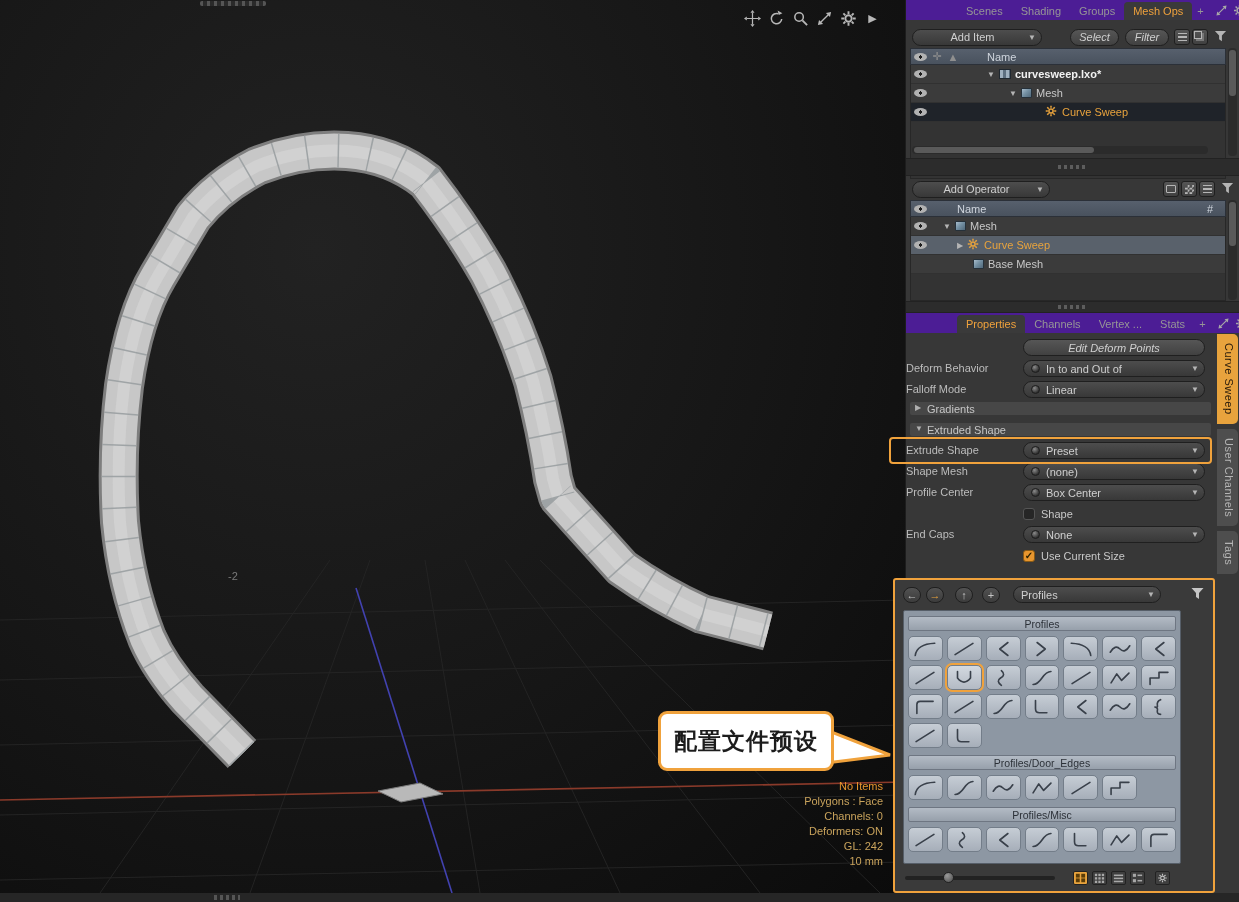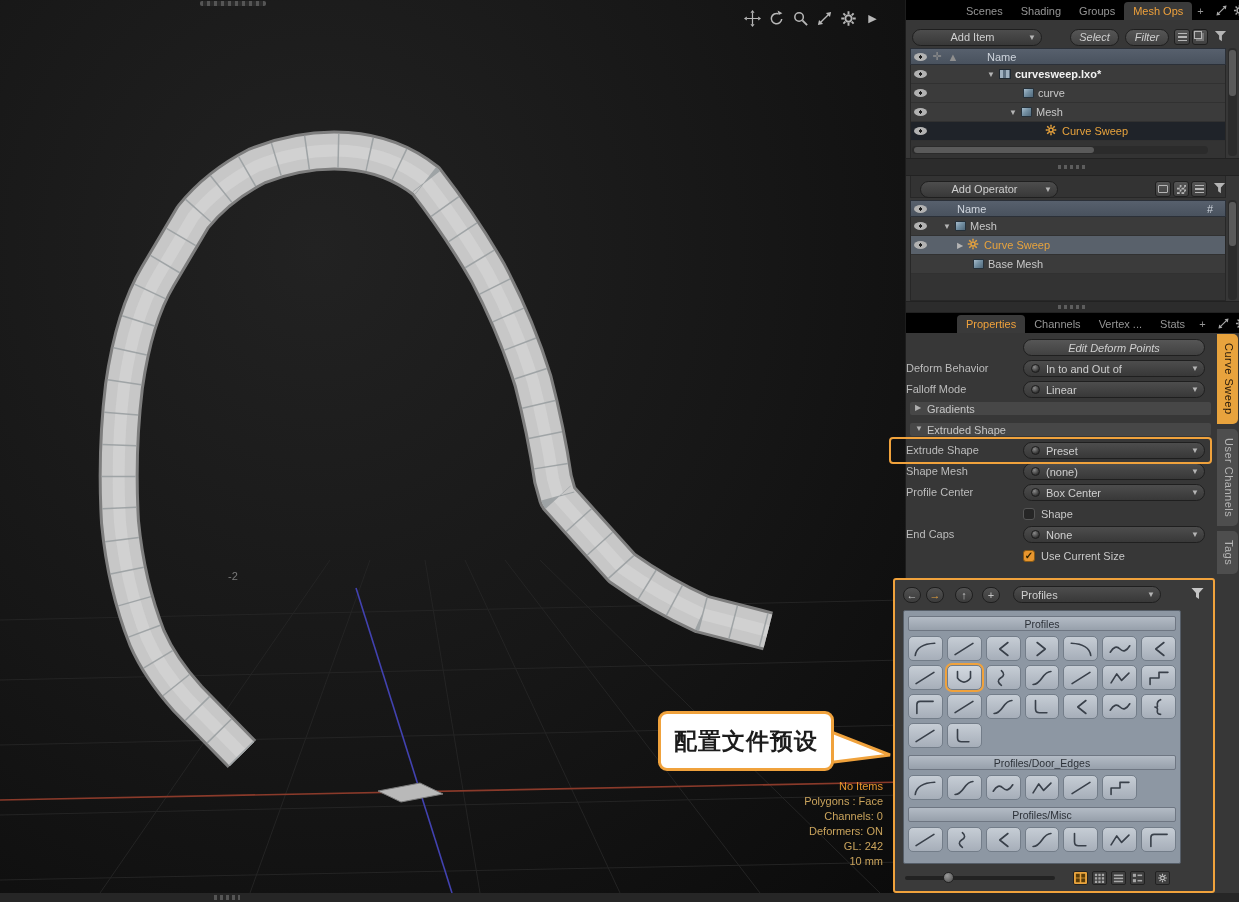--- a/index.html
+++ b/index.html
@@ -21,21 +21,21 @@
     background:repeating-linear-gradient(90deg,#555 0 3px,#2a2a2a 3px 7px); border-radius:2px; }
 
   
   #bottom-strip { position:absolute; left:0; bottom:0; width:1239px; height:9px; background:#262626; z-index:6; }
   #bottom-strip .grip { position:absolute; left:214px; top:2px; width:26px; height:5px;
     background:repeating-linear-gradient(90deg,#555 0 3px,#262626 3px 6px); }
 
   
   #right-panel { position:absolute; left:905px; top:0; width:334px; height:893px; background:#373737; border-left:1px solid #1d1d1d; }
 
-  .tabbar { position:absolute; left:0; width:334px; height:20px; background:#000000; display:flex; align-items:flex-end;padding-left:44px; }
+  .tabbar { position:absolute; left:0; width:334px; height:20px; background:#4c1d95; display:flex; align-items:flex-end;padding-left:44px; }
   .tabbar .corner { width:12px; height:11px; margin:0 3px 3px 4px; background:#6d6d6d;
     clip-path:polygon(0 0, 100% 0, 100% 100%, 40% 100%, 0 55%); opacity:.8; }
   .tab { padding:3px 9px 3px; color:#969696; border-radius:4px 4px 0 0; cursor:pointer; white-space:nowrap; }
   .tab.active { color:#f0a23c; background:#3a3a3a; }
   .tab.plus { padding:3px 5px; }
   .tabbar .ticons { margin-left:auto; display:flex; gap:5px; padding:0 6px 3px; align-items:center; }
   .tabbar .ticons .ticon { width:13px; height:13px; display:flex; align-items:center; justify-content:center; cursor:pointer; }
   .tabbar .playch { color:#a8a8a8; font-size:10px; }
 
   
@@ -291,29 +291,20 @@
         <span class="tri8" style="margin-left:26px">▼</span>
         <span class="ico-scene"></span>
         <span class="lbl bold">curvesweep.lxo*</span>
       </div>
       <div class="irow">
         <span class="eyecol">
             <span class="eye"></span>
           </span>
         <span class="col2"></span>
           <span class="col2"></span>
-        <span class="ico-mesh" style="margin-left:62px"></span>
-        <span class="lbl">curve</span>
-      </div>
-      <div class="irow">
-        <span class="eyecol">
-            <span class="eye"></span>
-          </span>
-        <span class="col2"></span>
-          <span class="col2"></span>
         <span class="tri8" style="margin-left:48px">▼</span>
         <span class="ico-mesh"></span>
         <span class="lbl">Mesh</span>
       </div>
       <div class="irow sel1">
         <span class="eyecol">
             <span class="eye"></span>
           </span>
         <span class="col2"></span>
           <span class="col2"></span>
@@ -333,21 +324,21 @@
       <div class="thumb" style="left:2px; width:180px"></div>
     </div>
     <div class="scrollv" style="left:322px; top:48px; height:108px">
       <div class="thumb" style="top:2px; height:46px"></div>
     </div>
 
     <div class="divider" style="top:158px; height:18px">
         <span class="grip"></span>
       </div>
 
-    <div class="toolrow" style="top:178px; height:22px; padding:0 14px;">
+    <div class="toolrow" style="top:178px; height:22px; padding:0 6px;">
       <div class="dd" style="width:138px">
         <span class="ddval" style="margin:0 auto">Add Operator</span>
         <span class="ddarrow">▼</span>
       </div>
       <span class="mini-btn" style="margin-left:auto">
           <span class="glyph-mon"></span>
         </span>
       <span class="mini-btn" style="margin-left:2px">
           <span class="glyph-grid"></span>
         </span>

